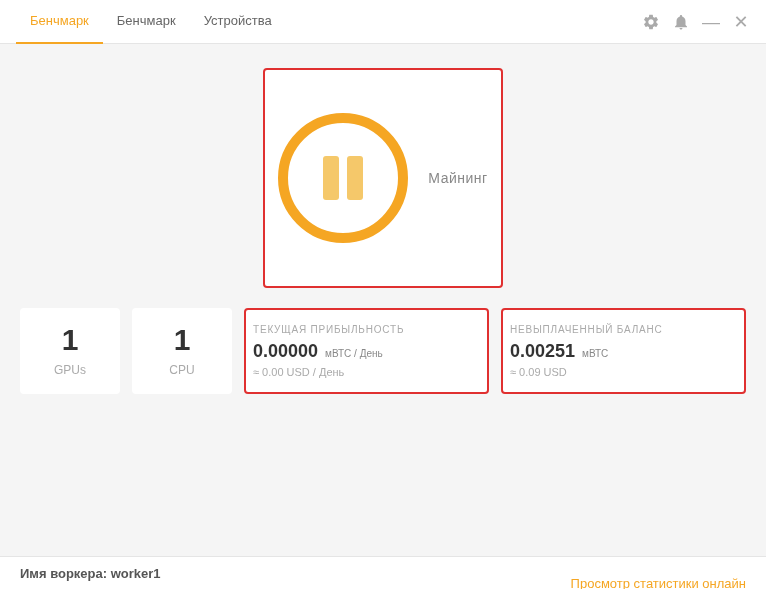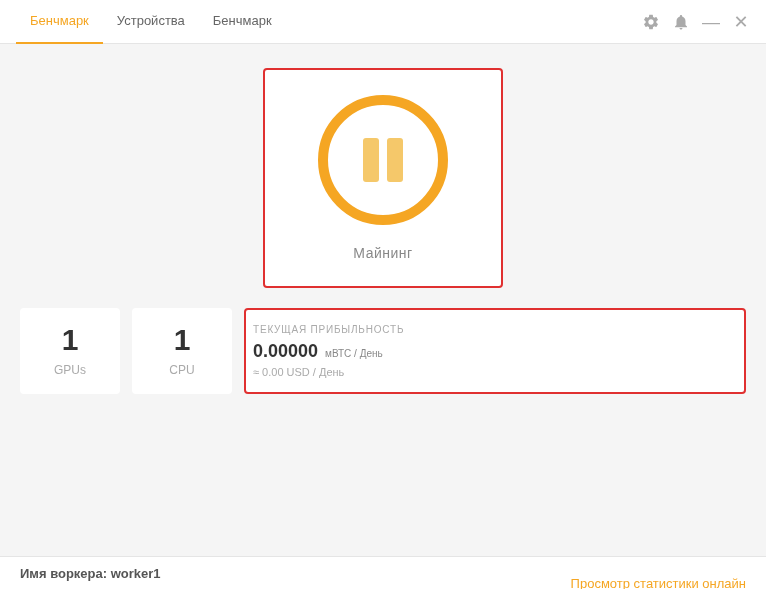--- a/index.html
+++ b/index.html
@@ -68,21 +68,21 @@
     }
 
     
     .mining-card {
       background: #fff;
       border: 2px solid #e03030;
       border-radius: 4px;
       width: 240px;
       height: 220px;
       display: flex;
-      flex-direction: column;
+      flex-direction: row;
       align-items: center;
       justify-content: center;
       gap: 20px;
       cursor: pointer;
     }
 
     
     .pause-circle {
       width: 130px;
       height: 130px;
@@ -215,22 +215,22 @@
       fill: #aaa;
       cursor: pointer;
     }
   </style>
 </head>
 <body>
 
 <div class="header">
   <nav class="nav-tabs">
     <div class="nav-tab active">Бенчмарк</div>
+    <div class="nav-tab">Бенчмарк</div>
     <div class="nav-tab">Устройства</div>
-    <div class="nav-tab">Бенчмарк</div>
   </nav>
   <div class="header-actions">
     <span class="header-icon">
       <svg class="icon-svg" viewBox="0 0 24 24">
         <path d="M19.14,12.94c0.04-0.3,0.06-0.61,0.06-0.94c0-0.32-0.02-0.64-0.07-0.94l2.03-1.58c0.18-0.14,0.23-0.41,0.12-0.61 l-1.92-3.32c-0.12-0.22-0.37-0.29-0.59-0.22l-2.39,0.96c-0.5-0.38-1.03-0.7-1.62-0.94L14.4,2.81c-0.04-0.24-0.24-0.41-0.48-0.41 h-3.84c-0.24,0-0.43,0.17-0.47,0.41L9.25,5.35C8.66,5.59,8.12,5.92,7.63,6.29L5.24,5.33c-0.22-0.08-0.47,0-0.59,0.22L2.74,8.87 C2.62,9.08,2.66,9.34,2.86,9.48l2.03,1.58C4.84,11.36,4.8,11.69,4.8,12s0.02,0.64,0.07,0.94l-2.03,1.58 c-0.18,0.14-0.23,0.41-0.12,0.61l1.92,3.32c0.12,0.22,0.37,0.29,0.59,0.22l2.39-0.96c0.5,0.38,1.03,0.7,1.62,0.94l0.36,2.54 c0.05,0.24,0.24,0.41,0.48,0.41h3.84c0.24,0,0.44-0.17,0.47-0.41l0.36-2.54c0.59-0.24,1.13-0.56,1.62-0.94l2.39,0.96 c0.22,0.08,0.47,0,0.59-0.22l1.92-3.32c0.12-0.22,0.07-0.47-0.12-0.61L19.14,12.94z M12,15.6c-1.98,0-3.6-1.62-3.6-3.6 s1.62-3.6,3.6-3.6s3.6,1.62,3.6,3.6S13.98,15.6,12,15.6z"></path>
       </svg>
     </span>
     <span class="header-icon">
       <svg class="icon-svg" viewBox="0 0 24 24">
         <path d="M12 22c1.1 0 2-.9 2-2h-4c0 1.1.9 2 2 2zm6-6v-5c0-3.07-1.64-5.64-4.5-6.32V4c0-.83-.67-1.5-1.5-1.5s-1.5.67-1.5 1.5v.68C7.63 5.36 6 7.92 6 11v5l-2 2v1h16v-1l-2-2z"></path>
@@ -267,20 +267,28 @@
 
     <div class="stat-card stat-card-highlighted">
       <div class="stat-card-title">ТЕКУЩАЯ ПРИБЫЛЬНОСТЬ</div>
       <div class="stat-value">
         <span>0.00000</span>
         <span class="unit">мВТС / День</span>
       </div>
       <div class="stat-subvalue">≈ 0.00 USD / День</div>
     </div>
 
+    <div class="stat-card stat-card-highlighted">
+      <div class="stat-card-title">НЕВЫПЛАЧЕННЫЙ БАЛАНС</div>
+      <div class="stat-value">
+        <span>0.00251</span>
+        <span class="unit">мВТС</span>
+      </div>
+      <div class="stat-subvalue">≈ 0.09 USD</div>
+    </div>
 
   </div>
 </div>
 
 <div class="footer">
   <div class="worker-name">
     <span>Имя воркера:</span>
     <span>worker1</span>
   </div>
   <div class="stats-link">Просмотр статистики онлайн</div>

